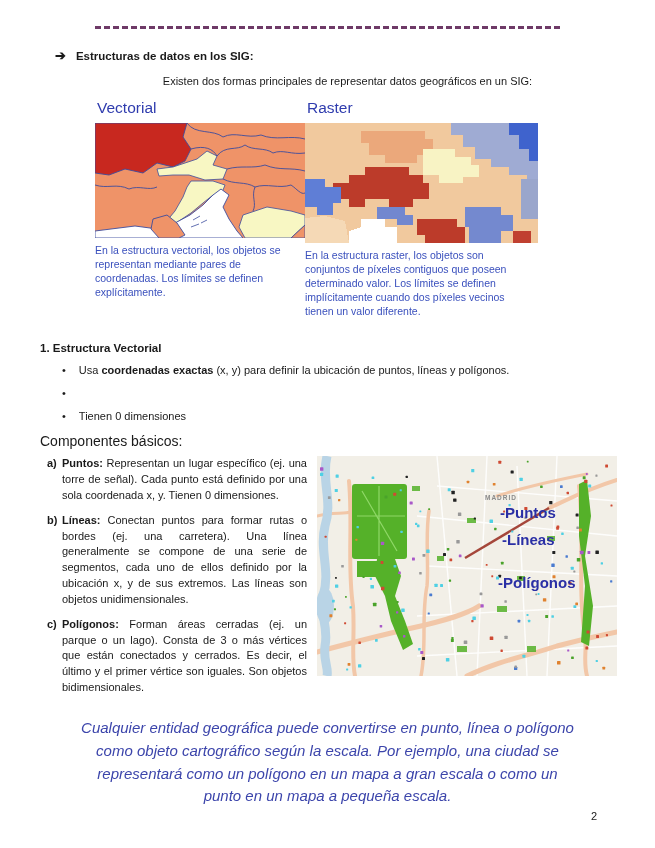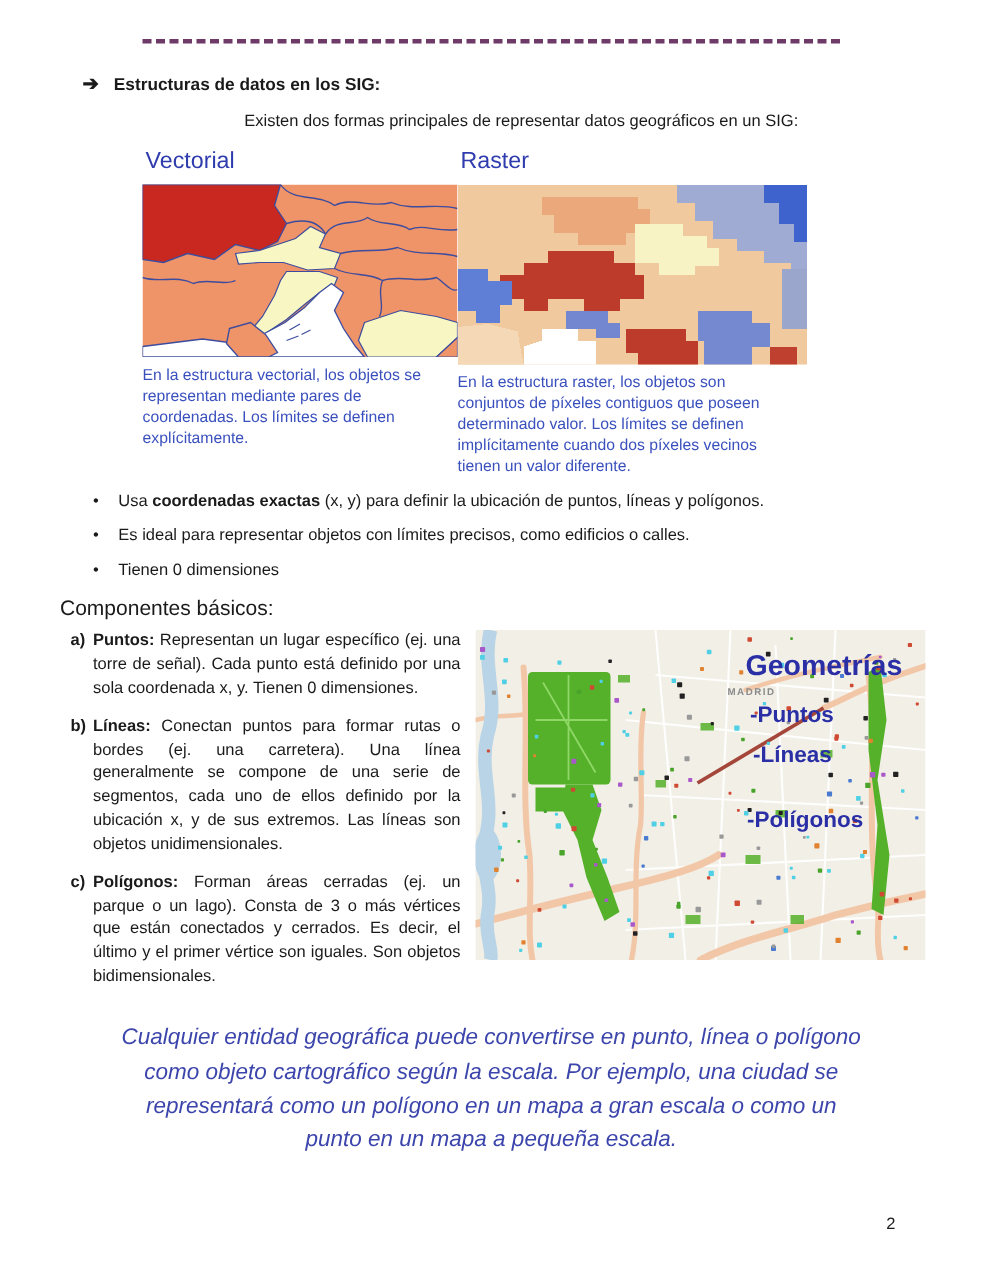--- a/index.html
+++ b/index.html
@@ -113,29 +113,29 @@
         <path d="M112,96 L152,96 L152,104 L160,104 L160,120 L120,120 L120,112 L112,112 Z" fill="#bc3b2a"></path>
 
         <path d="M160,84 L196,84 L196,92 L208,92 L208,108 L196,108 L196,120 L164,120 L164,104 L160,104 Z" fill="#7489cf"></path>
 
         <path d="M208,108 L226,108 L226,120 L208,120 Z" fill="#c04030"></path>
       </svg>
       <div class="fig-cap">En la estructura raster, los objetos son conjuntos de píxeles contiguos que poseen determinado valor. Los límites se definen implícitamente cuando dos píxeles vecinos tienen un valor diferente.</div>
     </div>
   </div>
 
+  <div class="sec2-head">1. Estructura Vectorial</div>
 
   <ul class="bullets">
     <li>
       <span>•</span>
       <span><span>Usa </span><b>coordenadas exactas</b><span> (x, y) para definir la ubicación de puntos, líneas y polígonos.</span></span>
     </li>
     <li>
       <span>•</span>
-      <span><span></span><b></b><span>Es ideal para representar objetos con límites precisos, como edificios o calles.</span></span>
     </li>
     <li>
       <span>•</span>
       <span><span></span><b></b><span>Tienen 0 dimensiones</span></span>
     </li>
   </ul>
 
   <div class="comp-head">Componentes básicos:</div>
 
   <div class="cols">
@@ -349,21 +349,20 @@
             <rect x="244.2" y="76.6" width="2.5" height="2.5" rx="0.5" fill="#4fd0e4"></rect>
             <rect x="193.6" y="14.5" width="3.1" height="3.1" rx="0.5" fill="#222222"></rect>
             <rect x="251.5" y="125.8" width="2.9" height="2.9" rx="0.5" fill="#cf4a33"></rect>
             <rect x="123.1" y="128.0" width="2.9" height="2.9" rx="0.5" fill="#4fd0e4"></rect>
             <rect x="209.5" y="157.9" width="2.0" height="2.0" rx="0.5" fill="#4fd0e4"></rect>
             <rect x="278.4" y="94.5" width="3.5" height="3.5" rx="0.5" fill="#222222"></rect>
             <rect x="197.5" y="209.6" width="2.4" height="2.4" rx="0.5" fill="#999999"></rect>
             <rect x="103.3" y="194.9" width="3.0" height="3.0" rx="0.5" fill="#a958c9"></rect>
           </g>
       </svg>
-      <div class="map-lbl lbl-geo">Geometrías</div>
       <div class="lbl-city">MADRID</div>
       <div class="map-lbl lbl-p0">-Puntos</div>
       <div class="map-lbl lbl-p1">-Líneas</div>
       <div class="map-lbl lbl-p2">-Polígonos</div>
     </div>
   </div>
 
   <div class="quote">Cualquier entidad geográfica puede convertirse en punto, línea o polígono como objeto cartográfico según la escala. Por ejemplo, una ciudad se representará como un polígono en un mapa a gran escala o como un punto en un mapa a pequeña escala.</div>
 
   <div class="pagenum">2</div>

